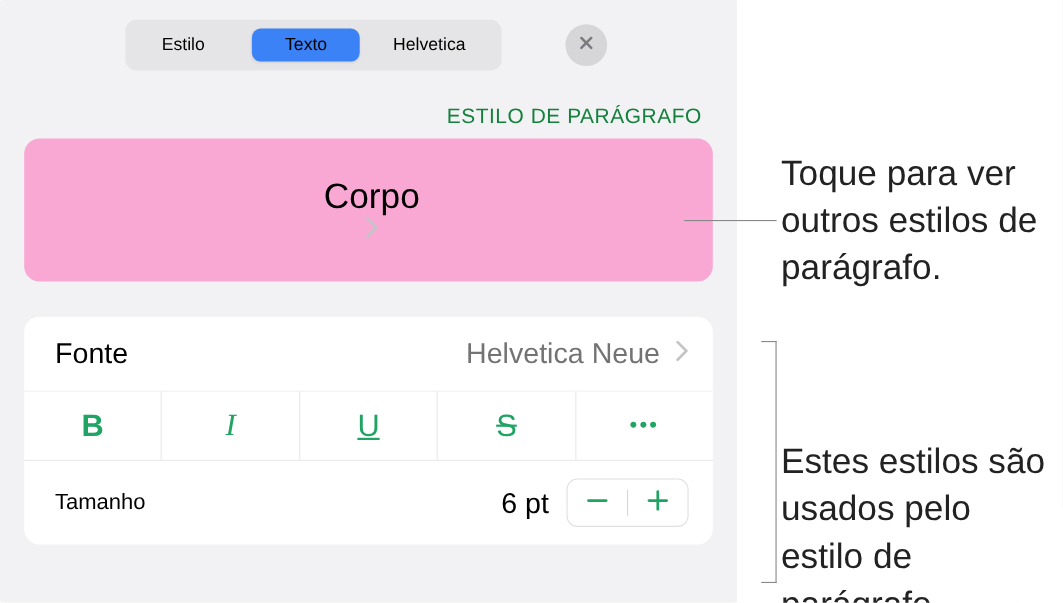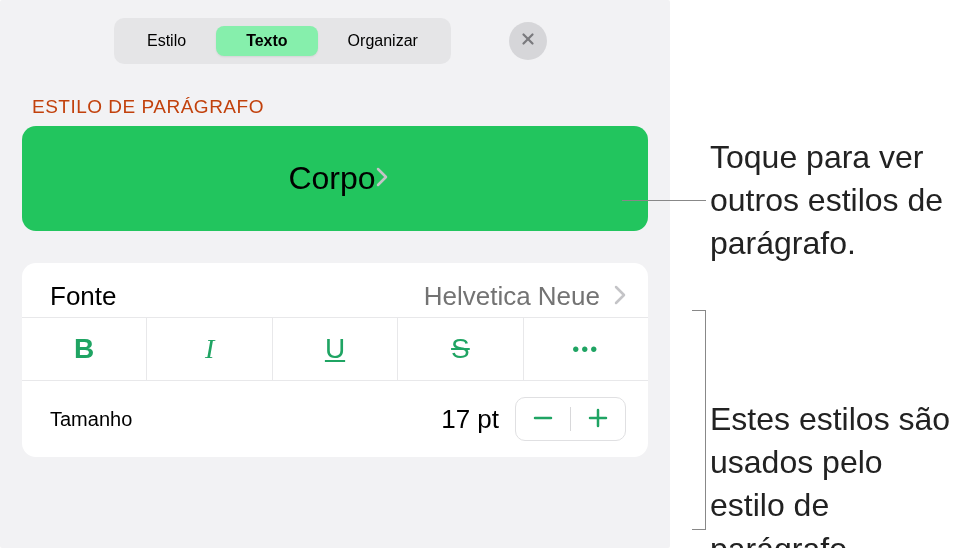--- a/index.html
+++ b/index.html
@@ -41,73 +41,76 @@
     }
     .segment {
       padding: 6px 30px;
       font-size: 16px;
       color: #000;
       border-radius: 8px;
       cursor: pointer;
       font-weight: 400;
     }
     .segment.active {
-      background: #86efac;
-      font-weight: 700;
+      background: #3b82f6;
+      font-weight: 400;
       box-shadow: 0 1px 2px rgba(0,0,0,0.08);
+      margin-left: 13px;
     }
     .close-btn {
       margin-left: 58px;
       width: 38px;
       height: 38px;
       border-radius: 50%;
       background: #d6d6d9;
       display: flex;
       align-items: center;
       justify-content: center;
       cursor: pointer;
     }
     .close-btn svg {
       width: 18px;
       height: 18px;
     }
     .section-header {
       padding: 14px 32px 8px 32px;
       font-size: 19px;
       letter-spacing: 0.5px;
-      color: #c2410c;
+      color: #15803d;
       text-transform: uppercase;
+      text-align: right;
     }
     .style-card {
       margin: 0 22px;
-      background: #22c55e;
+      background: #f9a8d4;
       border-radius: 14px;
       padding: 34px 22px 34px 28px;
       display: flex;
       align-items: center;
       justify-content: center;
       cursor: pointer;
+      flex-direction: column;
     }
     .style-name {
       font-size: 32px;
       font-weight: 400;
       color: #000;
     }
     .chevron {
       color: #c4c4c7;
     }
     .chevron svg {
       width: 12px;
       height: 20px;
     }
     .font-row {
       margin: 32px 22px 0 22px;
       background: #fff;
       border-radius: 14px 14px 0 0;
-      padding: 18px 22px 5px 28px;
+      padding: 18px 22px 18px 28px;
       display: flex;
       align-items: center;
       justify-content: space-between;
       cursor: pointer;
       border-bottom: 1px solid #e8e8ea;
     }
     .font-label {
       font-size: 26px;
       color: #000;
     }
@@ -231,21 +234,21 @@
   </style>
 </head>
 <body>
 
 <div class="container">
   <div class="panel">
     <div class="header-row">
       <div class="segmented">
         <div class="segment">Estilo</div>
         <div class="segment active">Texto</div>
-        <div class="segment">Organizar</div>
+        <div class="segment">Helvetica</div>
       </div>
       <div class="close-btn">
         <span>
           <svg viewBox="0 0 24 24" fill="none" stroke="#7a7a7e" stroke-width="3" stroke-linecap="round">
             <line x1="6" y1="6" x2="18" y2="18"></line>
             <line x1="18" y1="6" x2="6" y2="18"></line>
           </svg>
         </span>
       </div>
     </div>
@@ -283,21 +286,21 @@
         <span style="text-decoration: line-through;">S</span>
       </div>
       <div class="style-btn">
         <span style="letter-spacing:2px; font-size:20px;">•••</span>
       </div>
     </div>
 
     <div class="size-row">
       <div class="size-label">Tamanho</div>
       <div class="size-controls">
-        <div class="size-value">17 pt</div>
+        <div class="size-value">6 pt</div>
         <div class="stepper">
           <div class="stepper-btn">
             <span>
               <svg width="22" height="22" viewBox="0 0 22 22">
                   <line x1="3" y1="11" x2="19" y2="11" stroke="#1fa463" stroke-width="2.5" stroke-linecap="round"></line>
                 </svg>
             </span>
           </div>
           <div class="stepper-divider"></div>
           <div class="stepper-btn">

